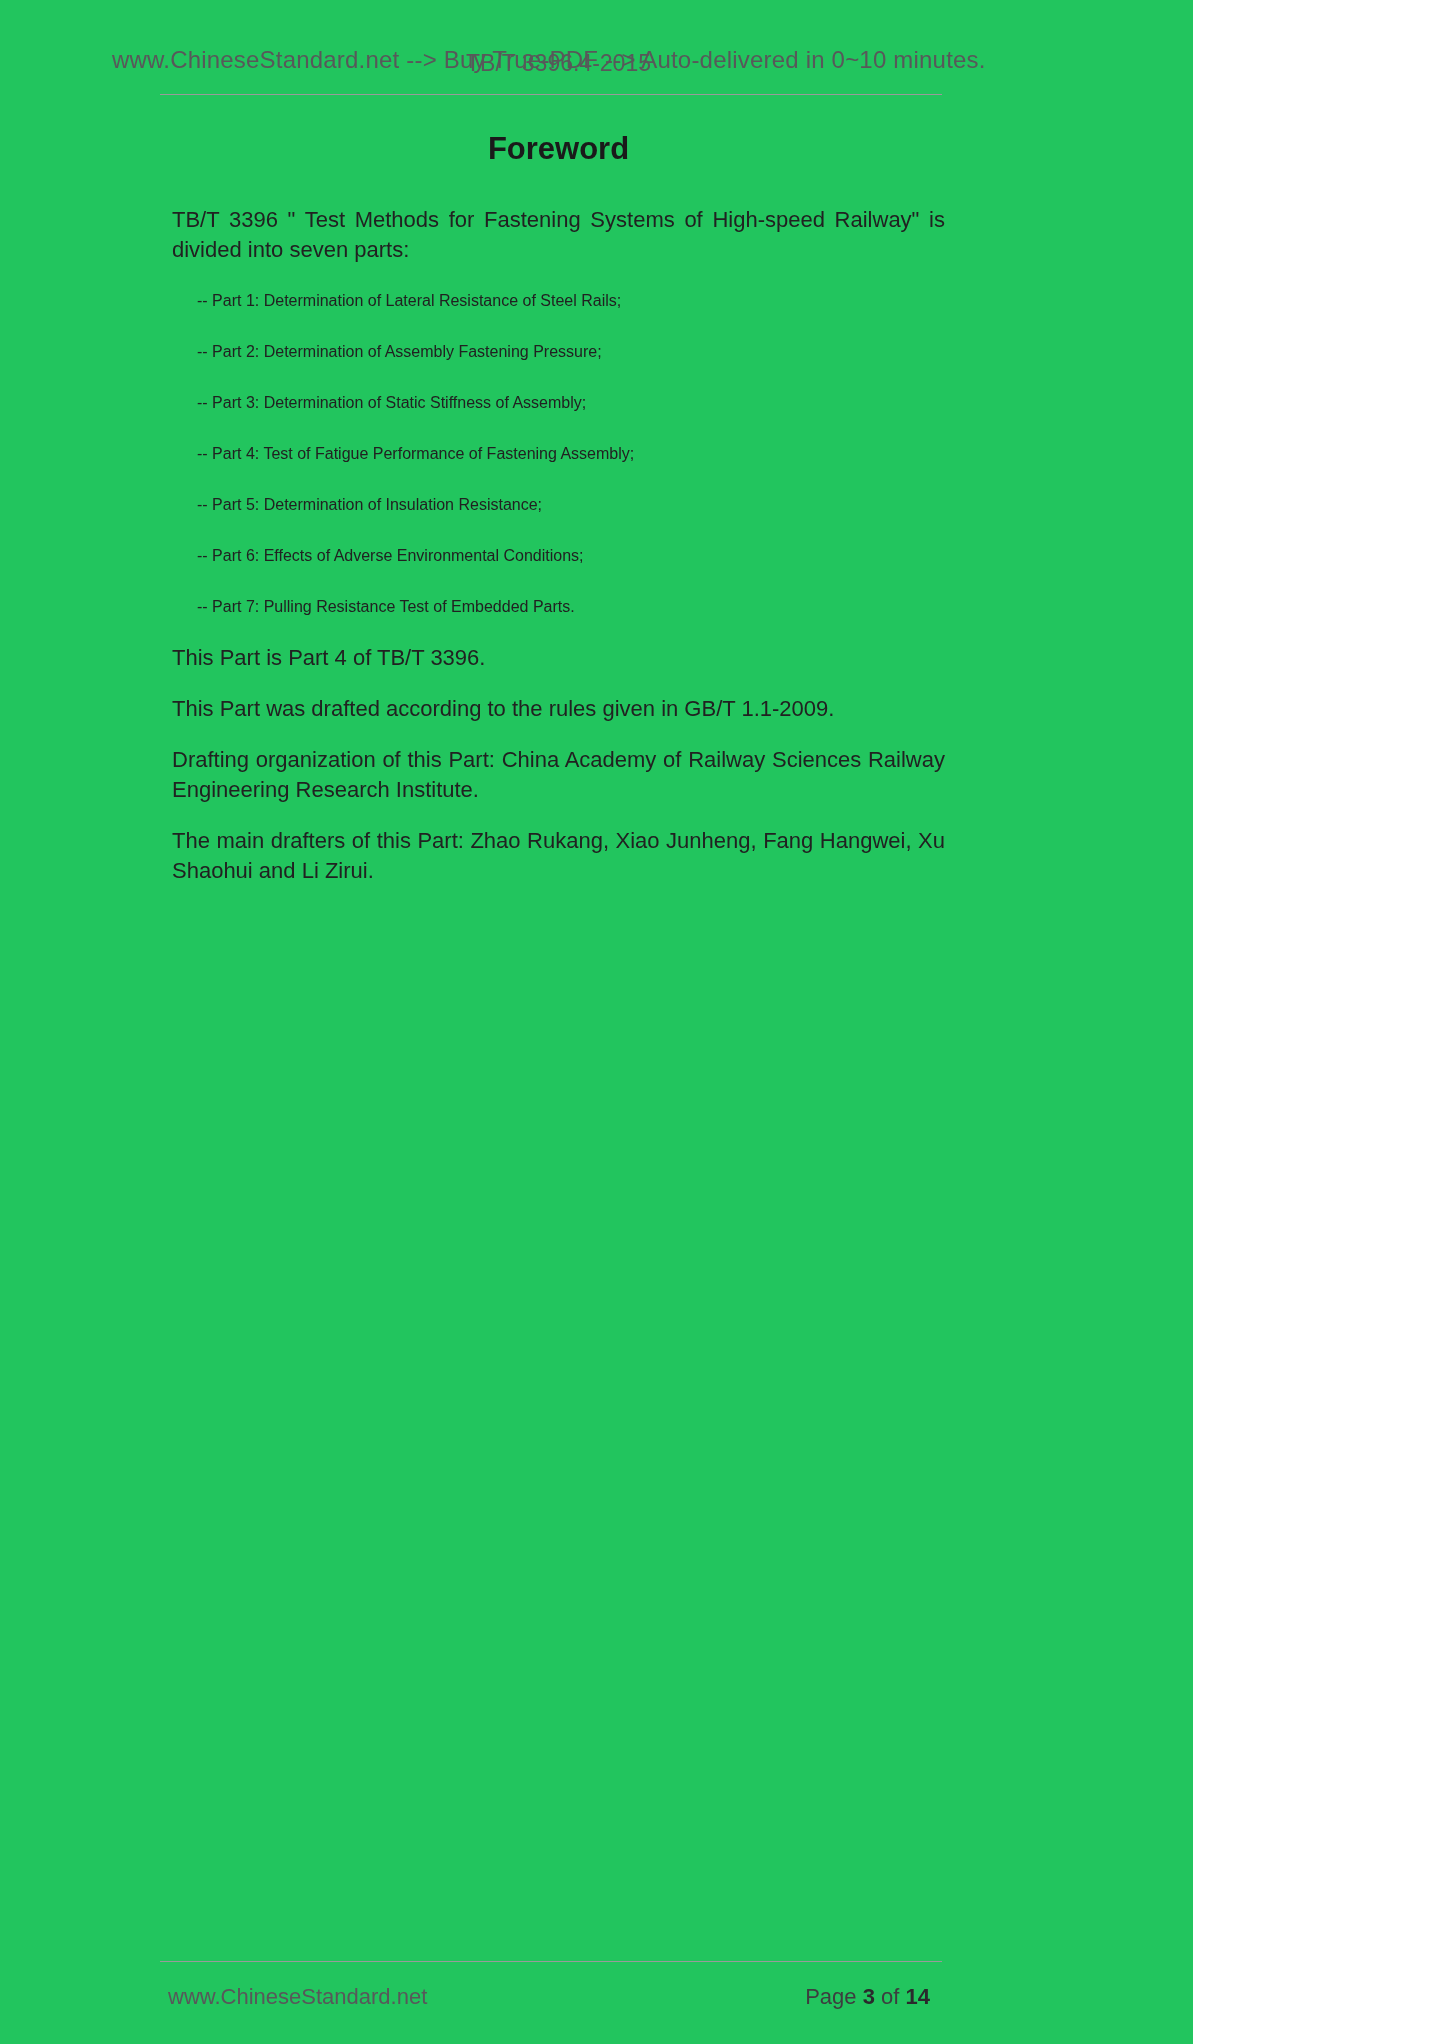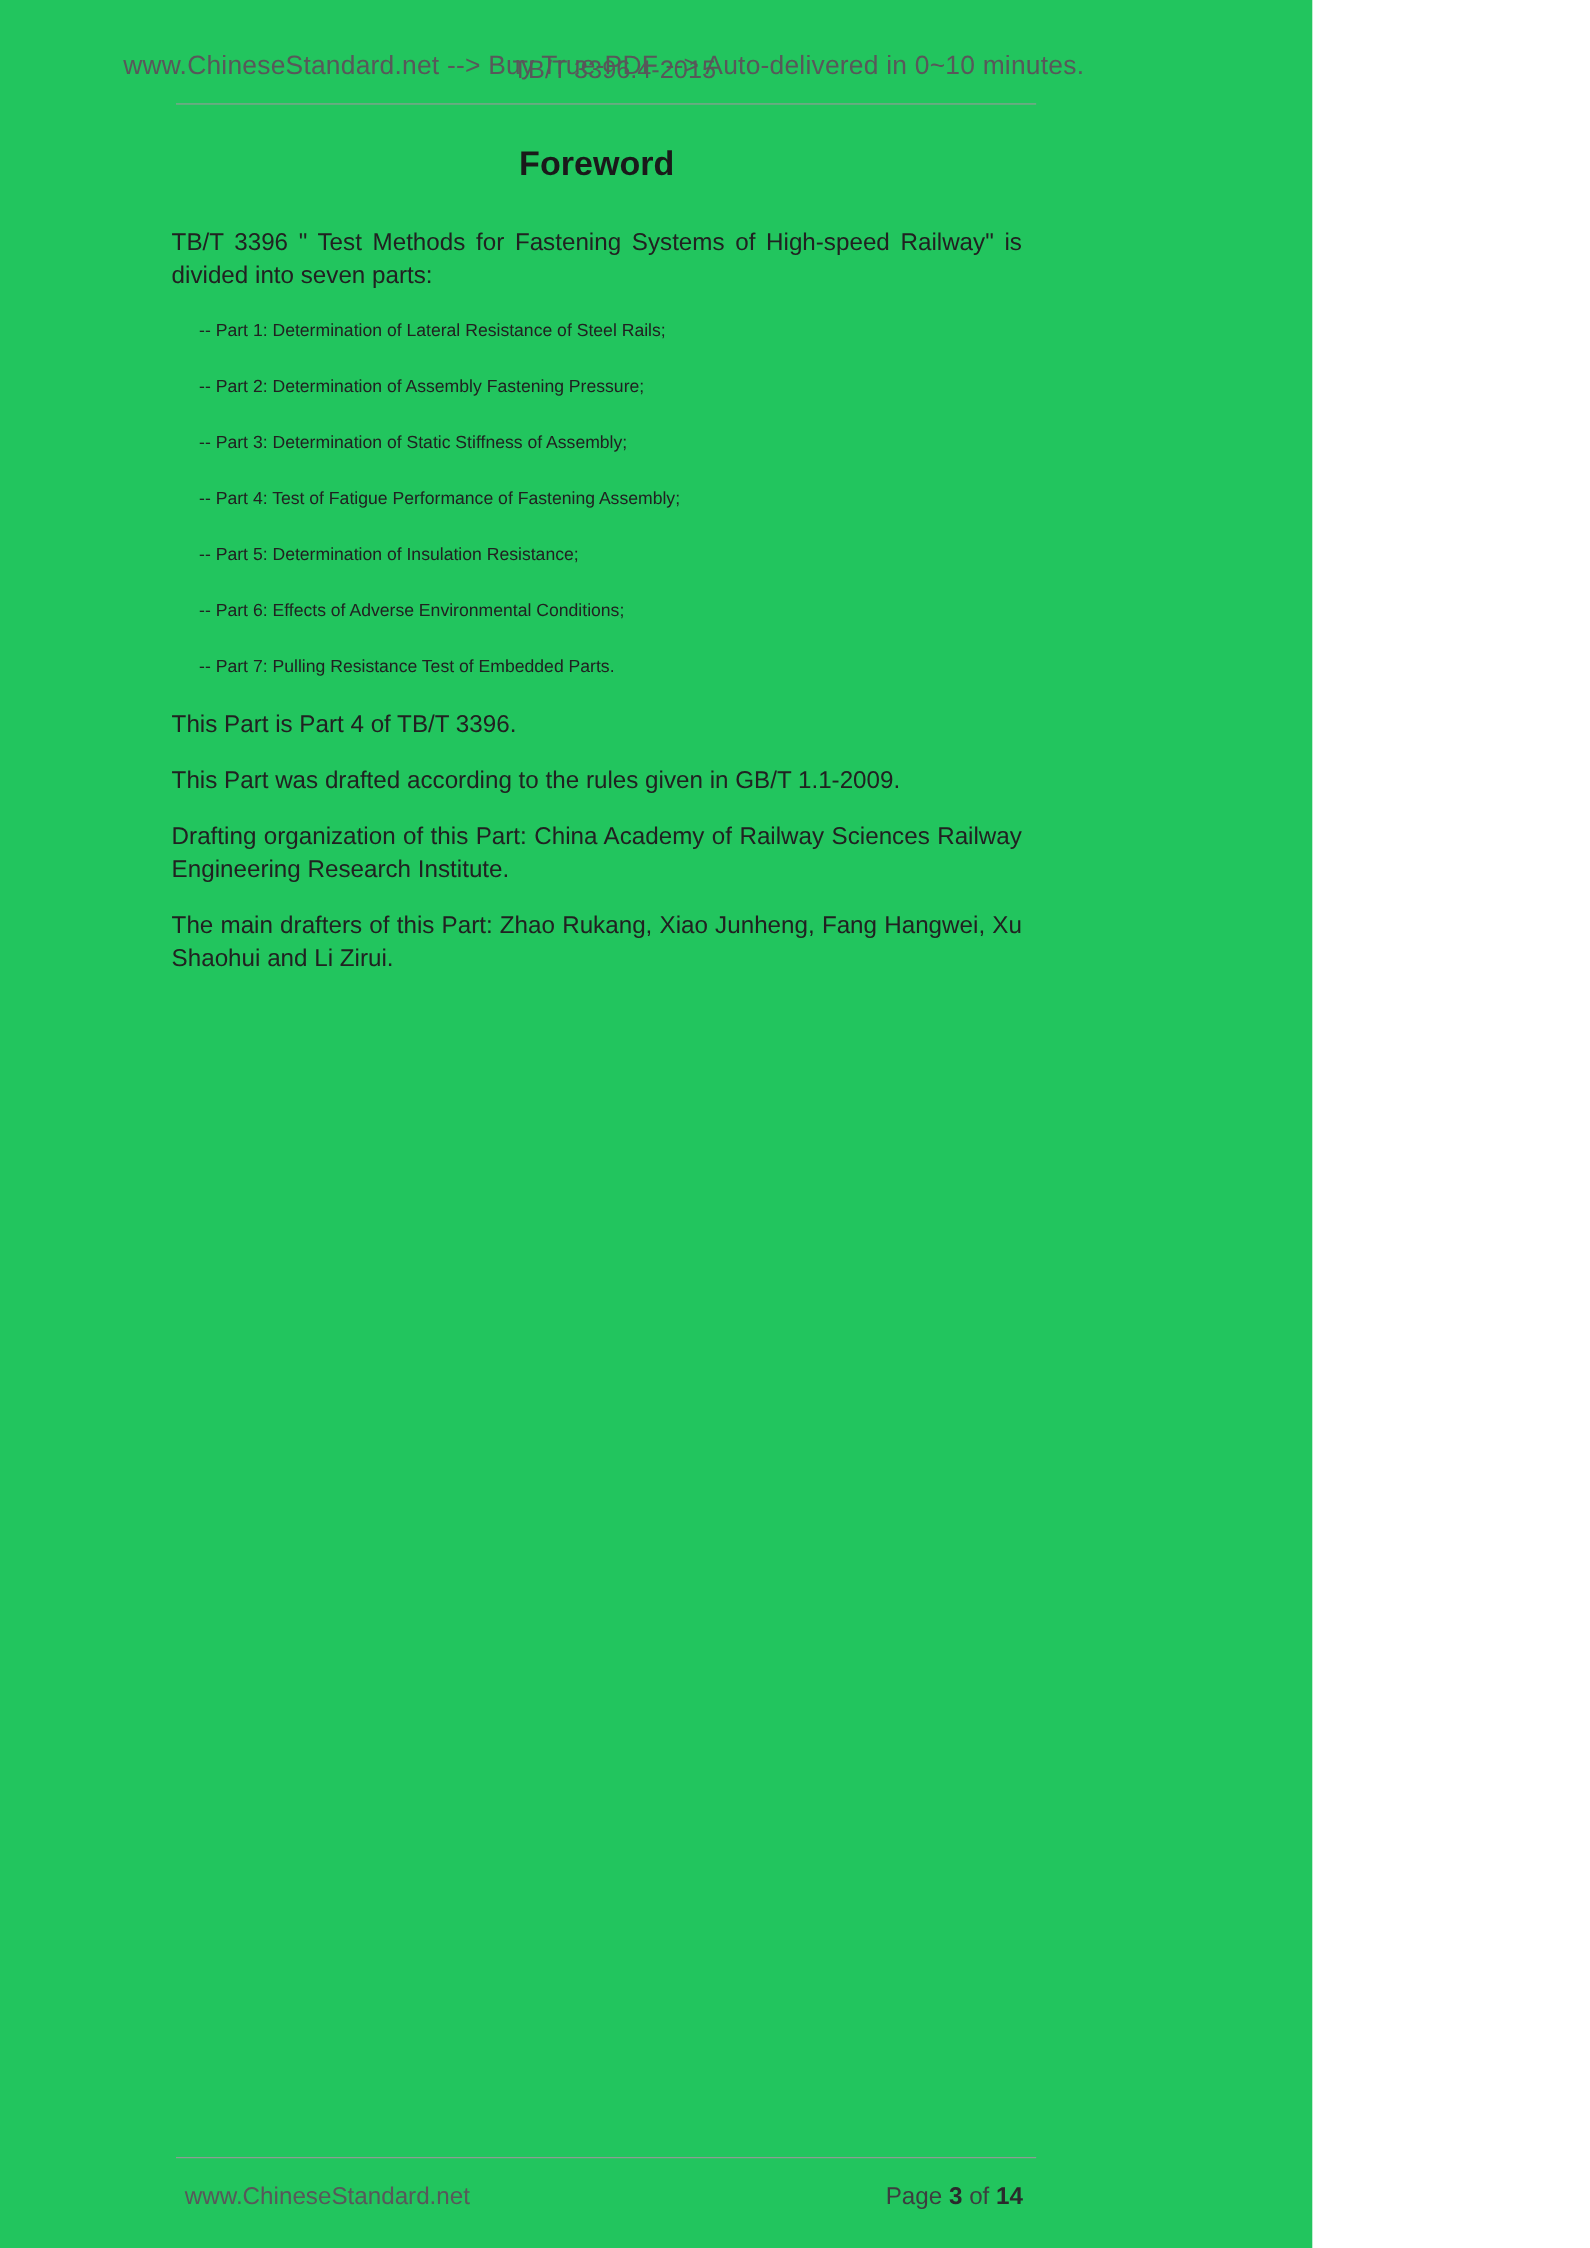--- a/index.html
+++ b/index.html
@@ -44,21 +44,21 @@
     left: 160px;
     width: 782px;
     height: 1px;
     background: #9a9a9a;
   }
 
   
   .content {
     position: absolute;
     top: 131px;
-    left: 156px;
+    left: 172px;
     width: 773px;
     color: #212121;
   }
 
   .page-title {
     text-align: center;
     font-size: 31px;
     font-weight: bold;
     color: #1a1a1a;
     margin-bottom: 38px;

